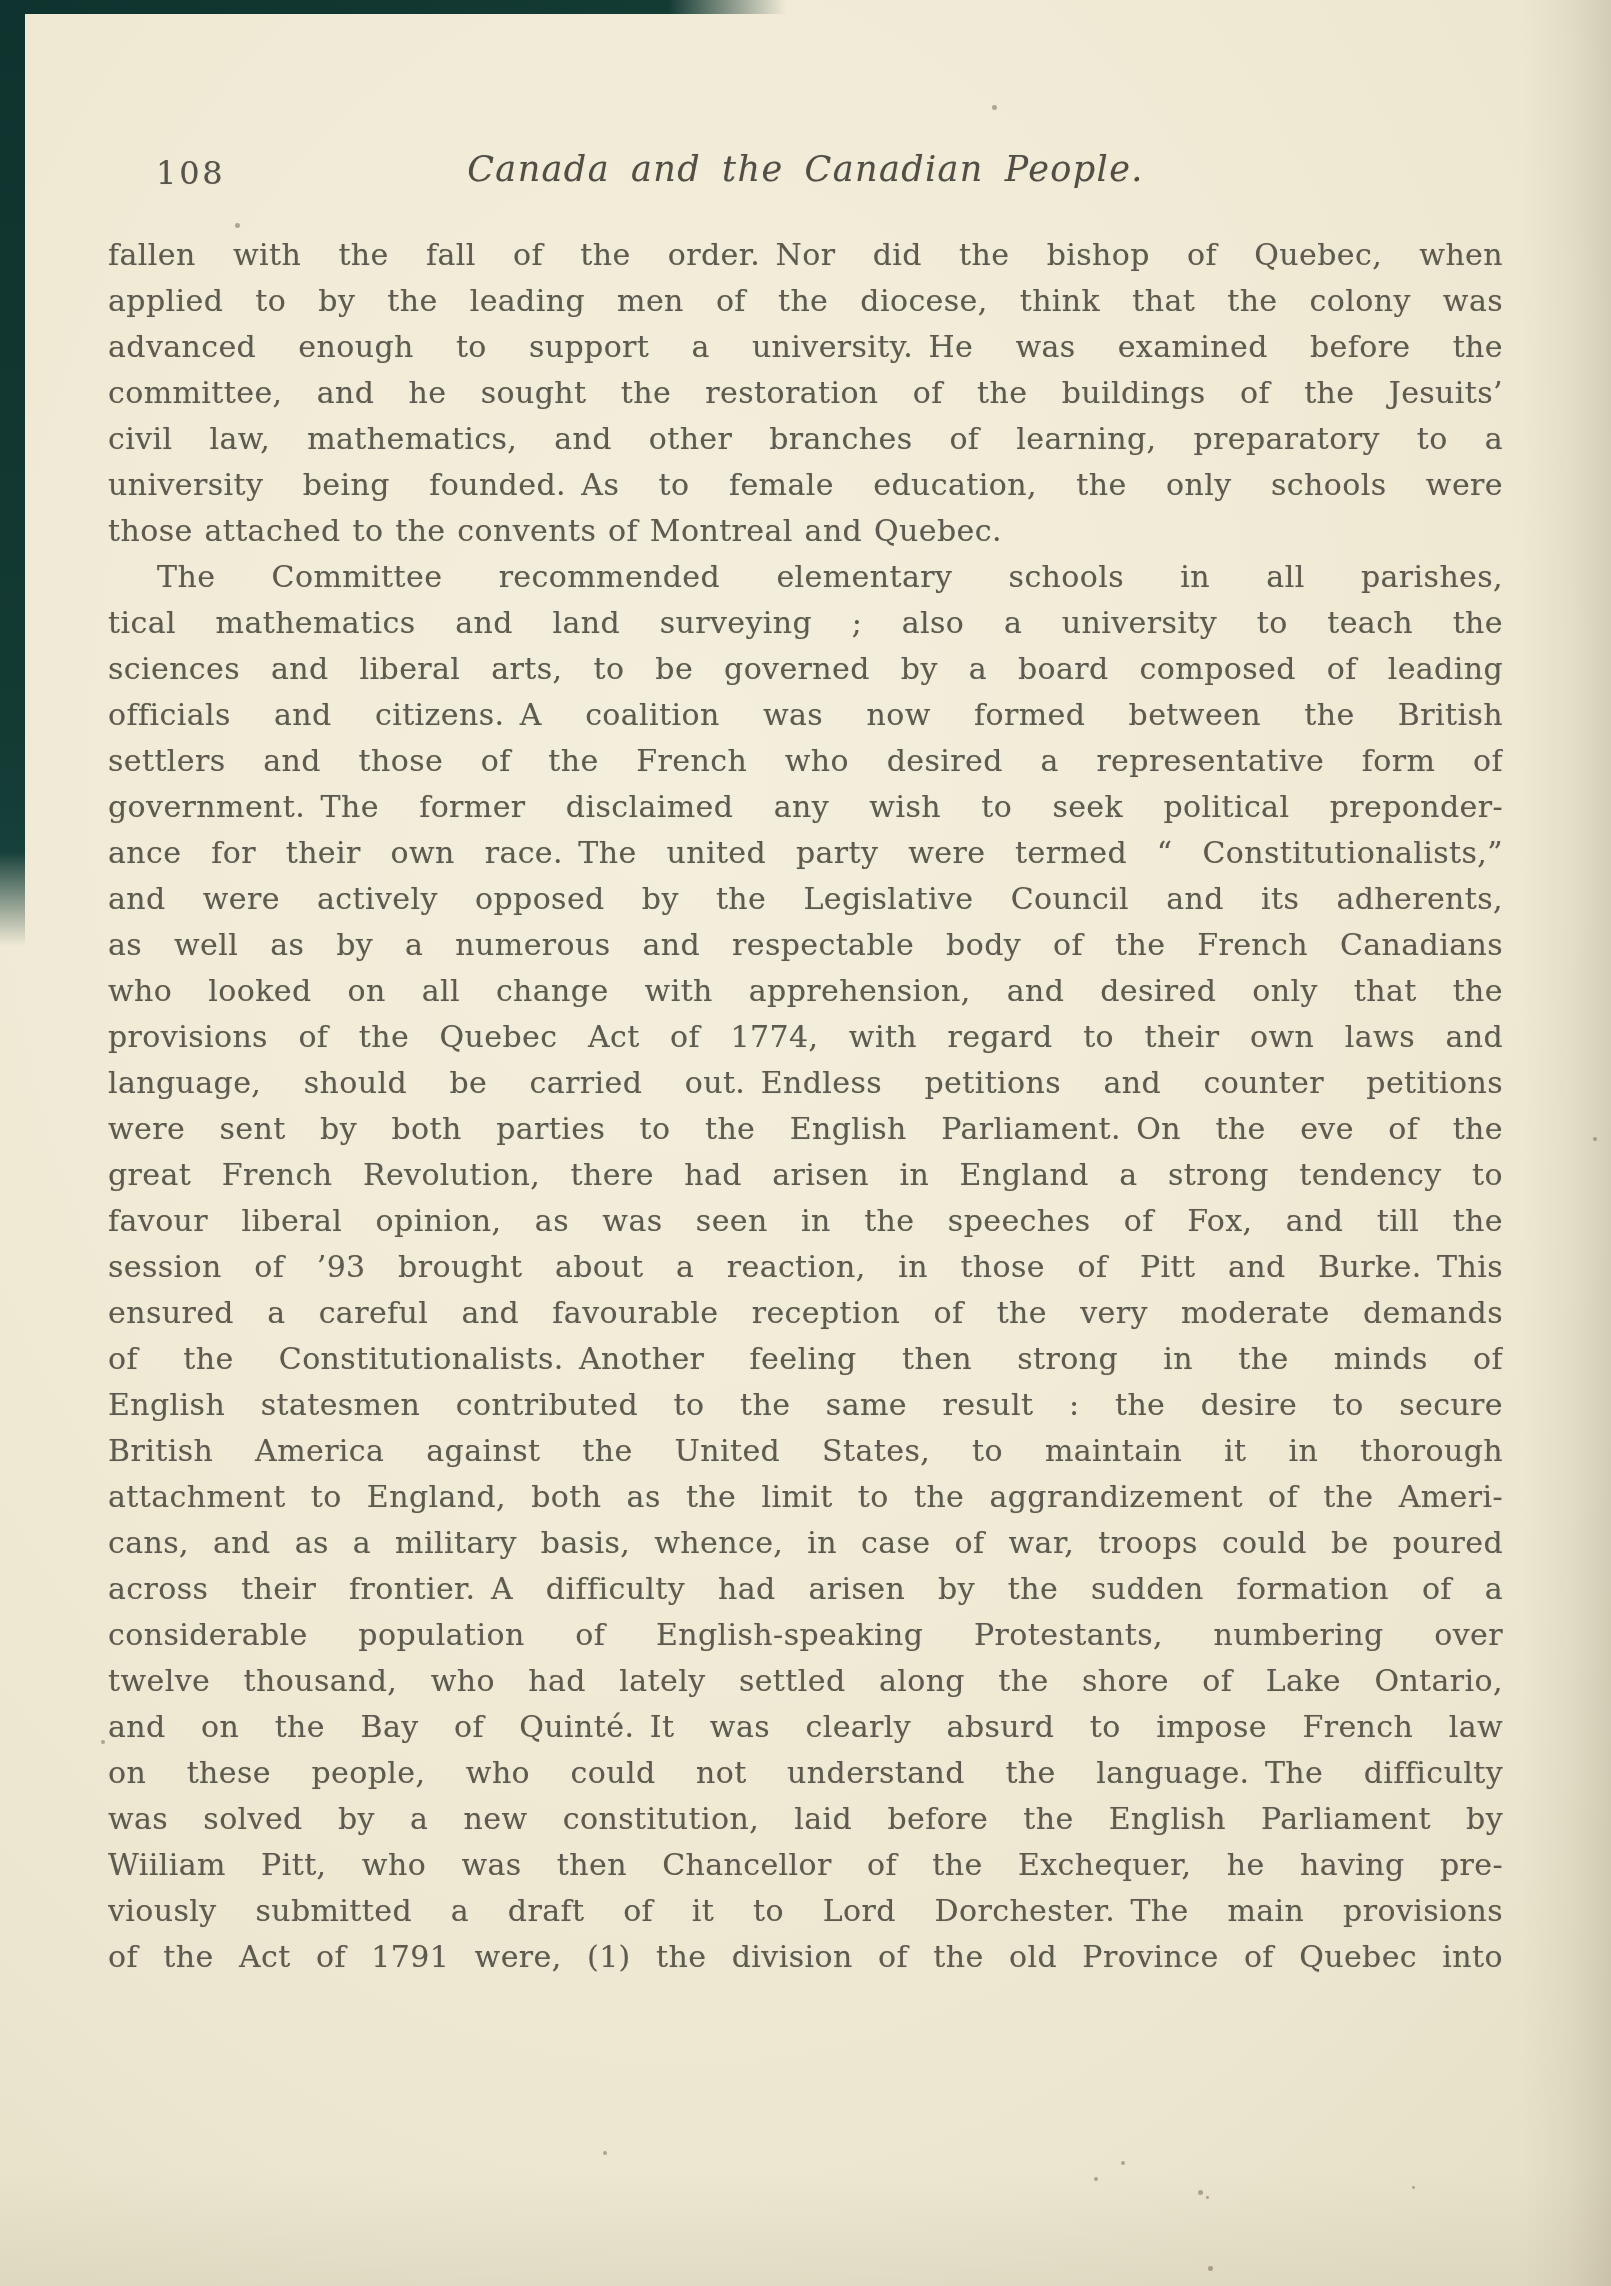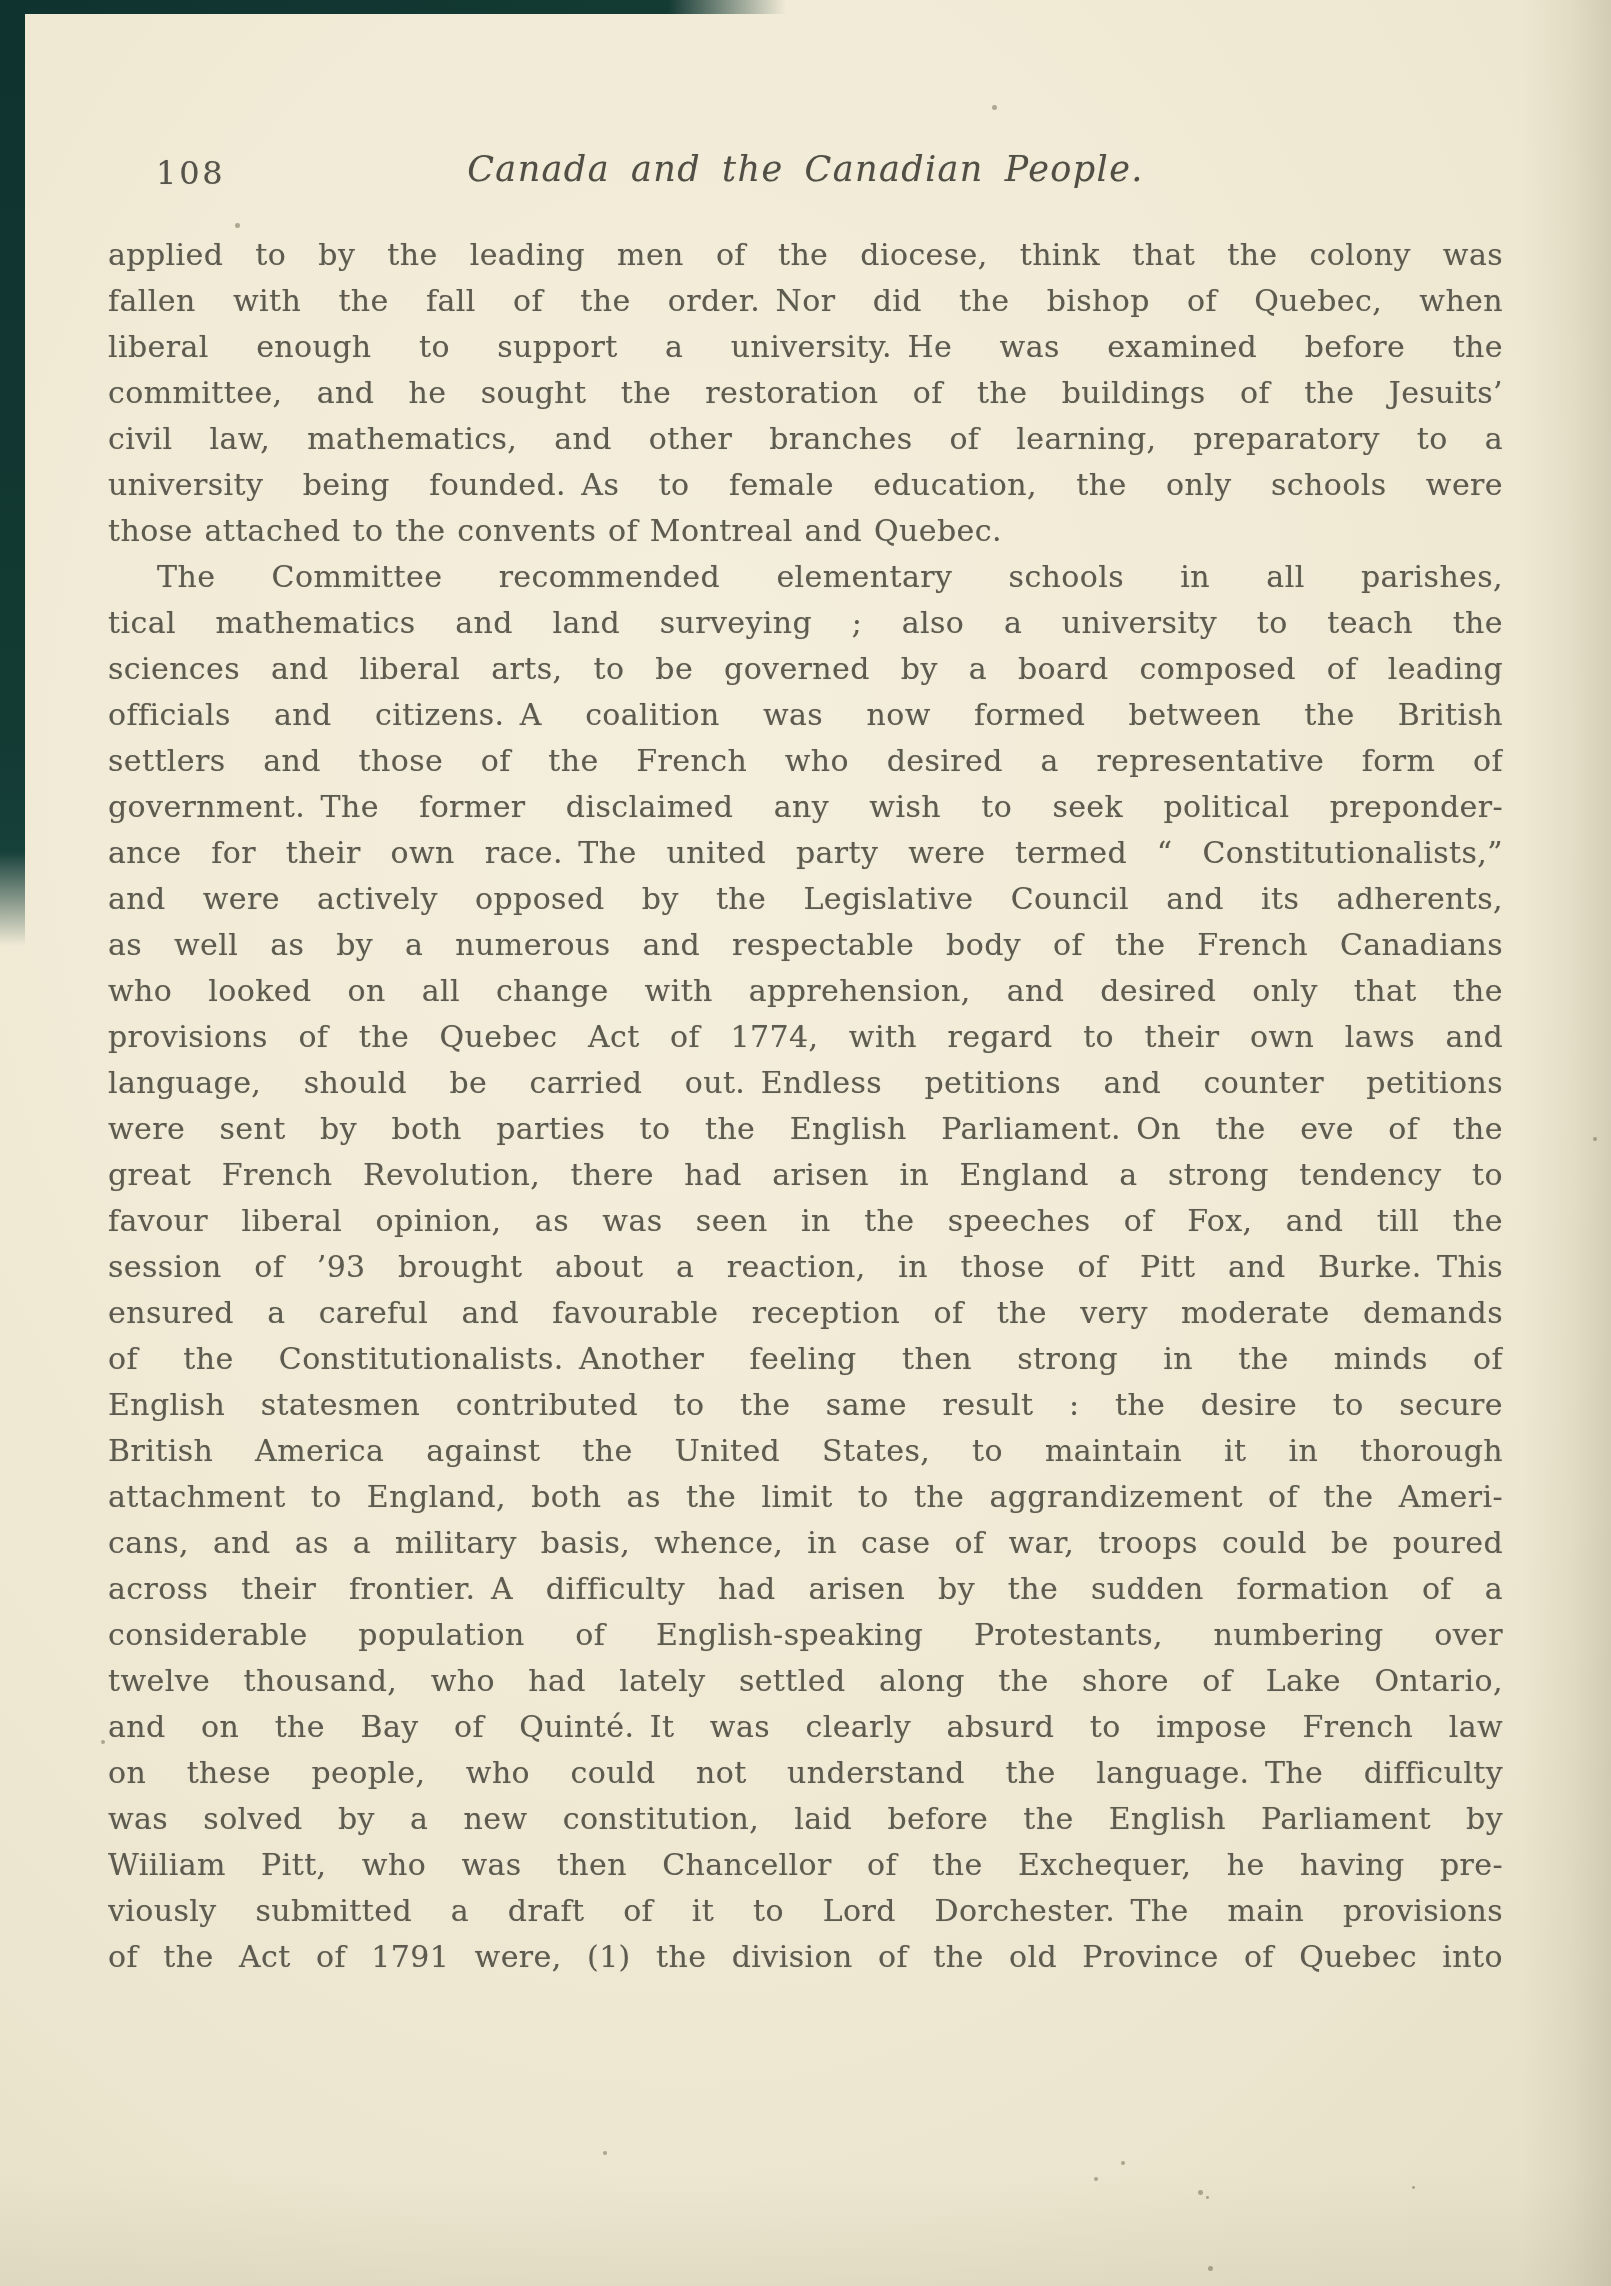--- a/index.html
+++ b/index.html
@@ -65,23 +65,23 @@
 <body>
 
 <div id="page">
   <div class="scan-edge-left"></div>
   <div class="scan-edge-top"></div>
 
   <div class="pageno">108</div>
   <div class="runhead">Canada and the Canadian People.</div>
 
   <div class="text-block">
+      <div class="line">fallen with the fall of the order. Nor did the bishop of Quebec, when</div>
       <div class="line">applied to by the leading men of the diocese, think that the colony was</div>
-      <div class="line">fallen with the fall of the order. Nor did the bishop of Quebec, when</div>
-      <div class="line">liberal enough to support a university. He was examined before the</div>
+      <div class="line">advanced enough to support a university. He was examined before the</div>
       <div class="line">committee, and he sought the restoration of the buildings of the Jesuits’</div>
       <div class="line">civil law, mathematics, and other branches of learning, preparatory to a</div>
       <div class="line">university being founded. As to female education, the only schools were</div>
       <div class="line endpara">those attached to the convents of Montreal and Quebec.</div>
       <div class="line indent">The Committee recommended elementary schools in all parishes,</div>
       <div class="line">tical mathematics and land surveying ; also a university to teach the</div>
       <div class="line">sciences and liberal arts, to be governed by a board composed of leading</div>
       <div class="line">officials and citizens. A coalition was now formed between the British</div>
       <div class="line">settlers and those of the French who desired a representative form of</div>
       <div class="line">government. The former disclaimed any wish to seek political preponder-</div>

